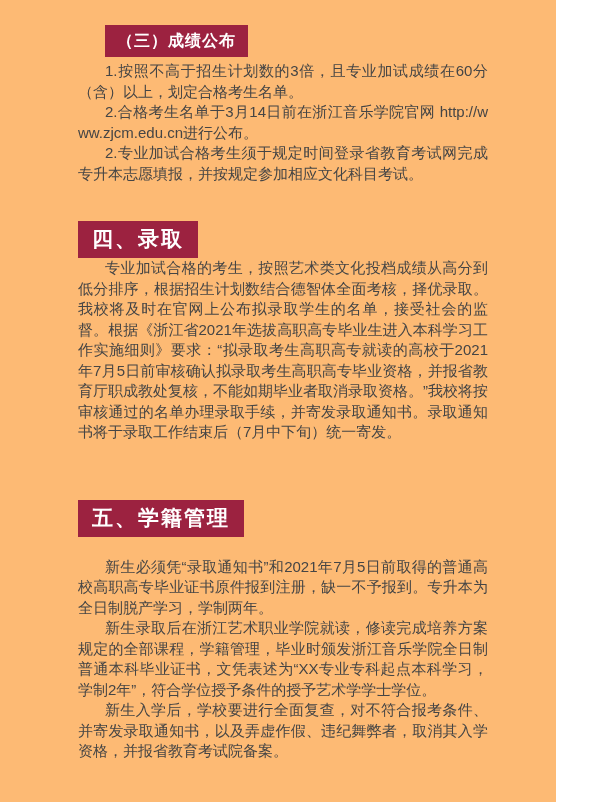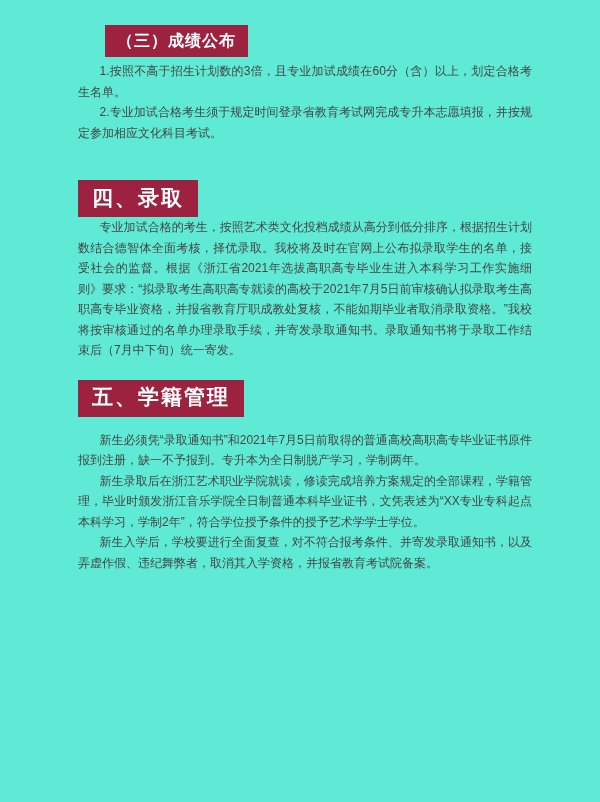--- a/index.html
+++ b/index.html
@@ -1,23 +1,23 @@
 <!DOCTYPE html>
 <html><head>
 <meta charset="utf-8">
 <style>
   * { margin: 0; padding: 0; box-sizing: border-box; }
   html, body { background: #ffffff; }
   body { font-family: "Liberation Sans", sans-serif; }
 
   .page {
     position: relative;
-    width: 600px;
+    width: 556px;
     height: 802px;
-    background: #5eead4;
+    background: #fdba74;
     overflow: hidden;
   }
 
   .content {
     margin: 0 68px 0 78px; 
   }
 
   
   .badge-sub {
     display: inline-block;
@@ -39,46 +39,47 @@
     background: #9C2240;
     color: #ffffff;
     font-family: "Liberation Serif", serif;
     font-weight: bold;
     font-size: 21px;
     line-height: 23px;
     padding: 7px 14px;
     letter-spacing: 2px;
   }
   .badge-main.sec4 { margin-top: 37px; }
-  .badge-main.sec5 { margin-top: 19px; font-family: Liberation Mono, monospace; }
+  .badge-main.sec5 { margin-top: 57px; }
 
   .para-group { display: block; }
   .para-group.sec3 { margin-top: 4px; }
   .para-group.sec4 { }
-  .para-group.sec5 { margin-top: 13px; }
+  .para-group.sec5 { margin-top: 20px; }
 
   p.para {
-    font-size: 12px;
+    font-size: 15px;
     line-height: 20.5px;
     color: #454545;
     text-align: justify;
     text-indent: 1.8em;
     word-break: break-all;
   }
 </style>
 </head>
 <body>
 
 <div class="page">
   <div class="content">
 
     <div>
       <span class="badge-sub">（三）成绩公布</span>
       <div class="para-group sec3">
         <p class="para">1.按照不高于招生计划数的3倍，且专业加试成绩在60分（含）以上，划定合格考生名单。</p>
+        <p class="para">2.合格考生名单于3月14日前在浙江音乐学院官网 http://www.zjcm.edu.cn进行公布。</p>
         <p class="para">2.专业加试合格考生须于规定时间登录省教育考试网完成专升本志愿填报，并按规定参加相应文化科目考试。</p>
       </div>
     </div>
 
     <div>
       <span class="badge-main sec4">四、录取</span>
       <div class="para-group sec4">
         <p class="para">专业加试合格的考生，按照艺术类文化投档成绩从高分到低分排序，根据招生计划数结合德智体全面考核，择优录取。我校将及时在官网上公布拟录取学生的名单，接受社会的监督。根据《浙江省2021年选拔高职高专毕业生进入本科学习工作实施细则》要求：“拟录取考生高职高专就读的高校于2021年7月5日前审核确认拟录取考生高职高专毕业资格，并报省教育厅职成教处复核，不能如期毕业者取消录取资格。”我校将按审核通过的名单办理录取手续，并寄发录取通知书。录取通知书将于录取工作结束后（7月中下旬）统一寄发。</p>
       </div>
     </div>

